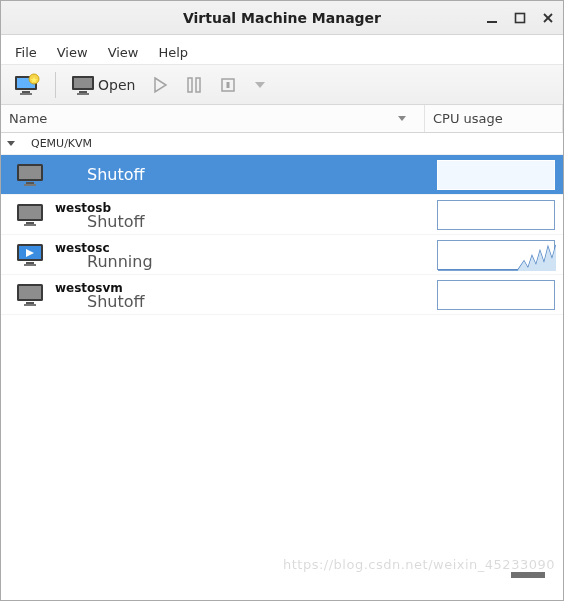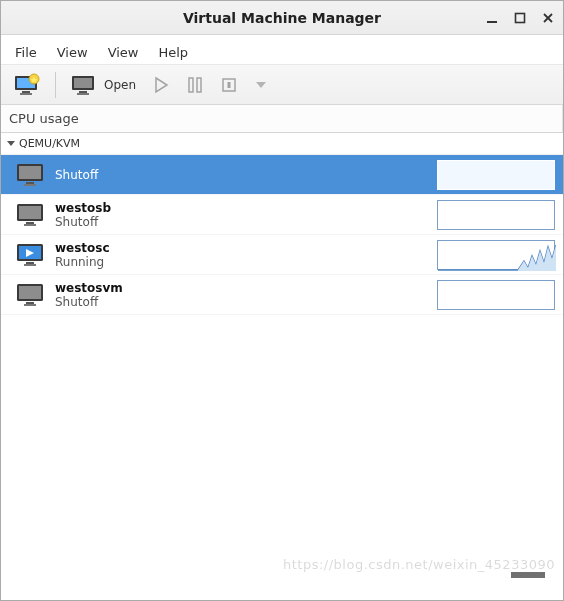--- a/index.html
+++ b/index.html
@@ -12,37 +12,37 @@
   .tbtn { width:14px; height:14px; display:flex; align-items:center; justify-content:center; color:#333; cursor:pointer;}
   .tbtn svg { display:block; }
   
   .menubar { height:30px; background:#fff; display:flex; align-items:flex-end; padding:0 4px; border-bottom:1px solid #e8e8e8;}
   .menuitem { font-size:13px; color:#333; padding:4px 10px; cursor:pointer;}
   
   .toolbar { height:40px; background:linear-gradient(#f7f7f7,#efefef); display:flex; align-items:center; padding:0 6px; border-bottom:1px solid #d8d8d8; gap:4px;}
   .tool { height:30px; display:flex; align-items:center; justify-content:center; padding:0 6px; border-radius:3px; cursor:pointer; }
   .tool.disabled { opacity:0.5; cursor:default; }
   .tool-sep { width:1px; height:26px; background:#ccc; margin:0 4px;}
-  .tool .lbl { font-size:12px; color:#333; margin-left:6px;}
+  .tool .lbl { font-size:14px; color:#333; margin-left:0;}
   
   .colheaders { height:28px; display:flex; border-bottom:1px solid #d5d5d5; background:#fcfcfc;}
   .colh { display:flex; align-items:center; font-size:13px; color:#444; border-right:1px solid #e3e3e3; padding:0 8px; cursor:pointer;}
   .colh.name { flex:0 0 424px; justify-content:space-between;}
   .colh.cpu { flex:1;}
   .colh .sortmark { width:0;height:0;border-left:4px solid transparent;border-right:4px solid transparent;border-top:5px solid #888; margin-right:10px;}
   
   .treearea { flex:1; background:#fff; overflow:auto; position:relative;}
-  .group { height:22px; display:flex; align-items:center; font-size:11px; color:#333; padding-left:6px; gap:4px; border-bottom:1px solid #f0f0f0;}
+  .group { height:22px; display:flex; align-items:center; font-size:11px; color:#333; padding-left:6px; gap:16px; border-bottom:1px solid #f0f0f0;}
   .group .expander { width:0;height:0;border-left:4px solid transparent;border-right:4px solid transparent;border-top:5px solid #555;}
   .vmrow { height:40px; display:flex; align-items:center; border-bottom:1px solid #f4f4f4; cursor:pointer;}
   .vmrow.sel { background:#4a90d9; color:#fff; }
   .vmrow .icon { width:36px; display:flex; align-items:center; justify-content:center; margin-left:12px;}
   .vmrow .labels { flex:0 0 360px; padding-left:6px;}
   .vmrow .labels .name { font-size:12px; font-weight:bold; line-height:14px;}
-  .vmrow .labels .state { font-size:12px; line-height:14px;}
+  .vmrow .labels .state { font-size:16px; line-height:14px;margin-left:32px;}
   .vmrow:not(.sel) .labels .name { color:#111; }
   .vmrow:not(.sel) .labels .state { color:#555; }
   .vmrow .sparkcell { flex:1; padding:4px 8px 4px 4px; }
   .spark { width:118px; height:30px; border:1px solid #7a9fc9; background:#fff; position:relative; margin-left:auto;}
   .vmrow.sel .spark { border-color:#fff; background:#f2f8ff; }
   
   .watermark { position:absolute; right:8px; bottom:28px; font-size:13px; color:rgba(0,0,0,0.15); letter-spacing:0.5px; pointer-events:none;}
   .bottomshadow { position:absolute; right:18px; bottom:22px; width:34px; height:6px; background:#111; opacity:0.6;}
 </style>
 </head>
@@ -118,20 +118,24 @@
         </svg>
     </div>
     <div class="tool disabled">
       <svg width="14" height="14">
           <polygon points="2,4 12,4 7,10" fill="#777"></polygon>
         </svg>
     </div>
   </div>
 
   <div class="colheaders">
+    <div class="colh name">
+      <span>Name</span>
+      <span class="sortmark"></span>
+    </div>
     <div class="colh cpu">
       <span>CPU usage</span>
     </div>
   </div>
 
   <div class="treearea">
     <div class="group">
       <span class="expander"></span>
       <span>QEMU/KVM</span>
     </div>

